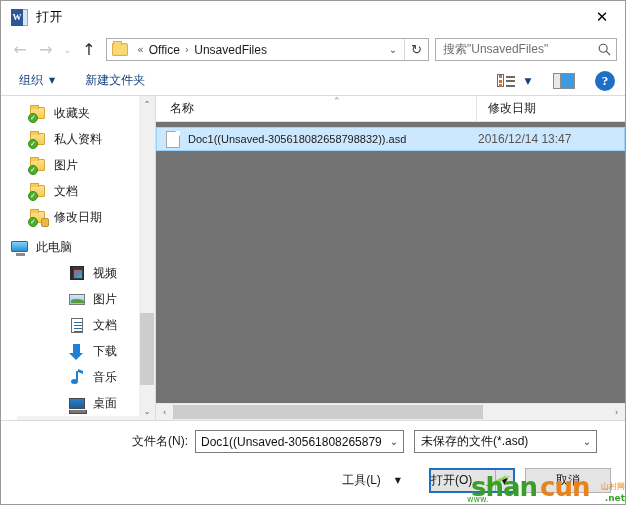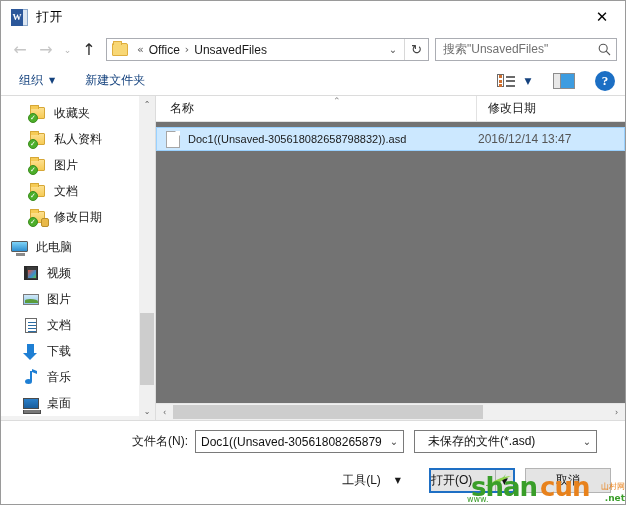--- a/index.html
+++ b/index.html
@@ -232,21 +232,21 @@
     overflow: hidden;
   }
   .sb-row {
     height: 26px;
     display: flex; align-items: center;
     padding-left: 10px;
     font-size: 12px; color: #1a1a1a;
     white-space: nowrap;
   }
   .sb-row.indent1 { padding-left: 28px; }
-  .sb-row.indent2 { padding-left: 21px; }
+  .sb-row.indent2 { padding-left: 51px; margin-left: 16px; }
   .sb-row.selected { background: #f2f2f2; }
   .sb-ico { width: 18px; flex: 0 0 18px; margin-right: 7px; position: relative; height: 18px; }
   .sb-label { overflow: hidden; }
 
   
   .ico-folder {
     position: absolute; left: 1px; top: 3px;
     width: 15px; height: 12px;
     background: linear-gradient(#fde08f,#f6cb56);
     border: 1px solid #d6a736;
@@ -507,21 +507,21 @@
     height: 23px;
     border: 1px solid #7a7a7a;
     background: #fff;
     display: flex; align-items: center;
     margin-left: 10px;
   }
   .ft-value {
     flex: 1 1 auto;
     font-size: 12px; color: #111;
     padding-left: 6px;
-    white-space: nowrap; overflow: hidden; margin-left: 7px;
+    white-space: nowrap; overflow: hidden;
   }
   .footer-row2 {
     display: flex; align-items: center;
     height: 27px;
     margin-top: 14px;
     padding-left: 0;
   }
   .f2-spacer { flex: 1 1 auto; }
   .tools-btn {
     font-size: 12px; color: #1a1a1a;

